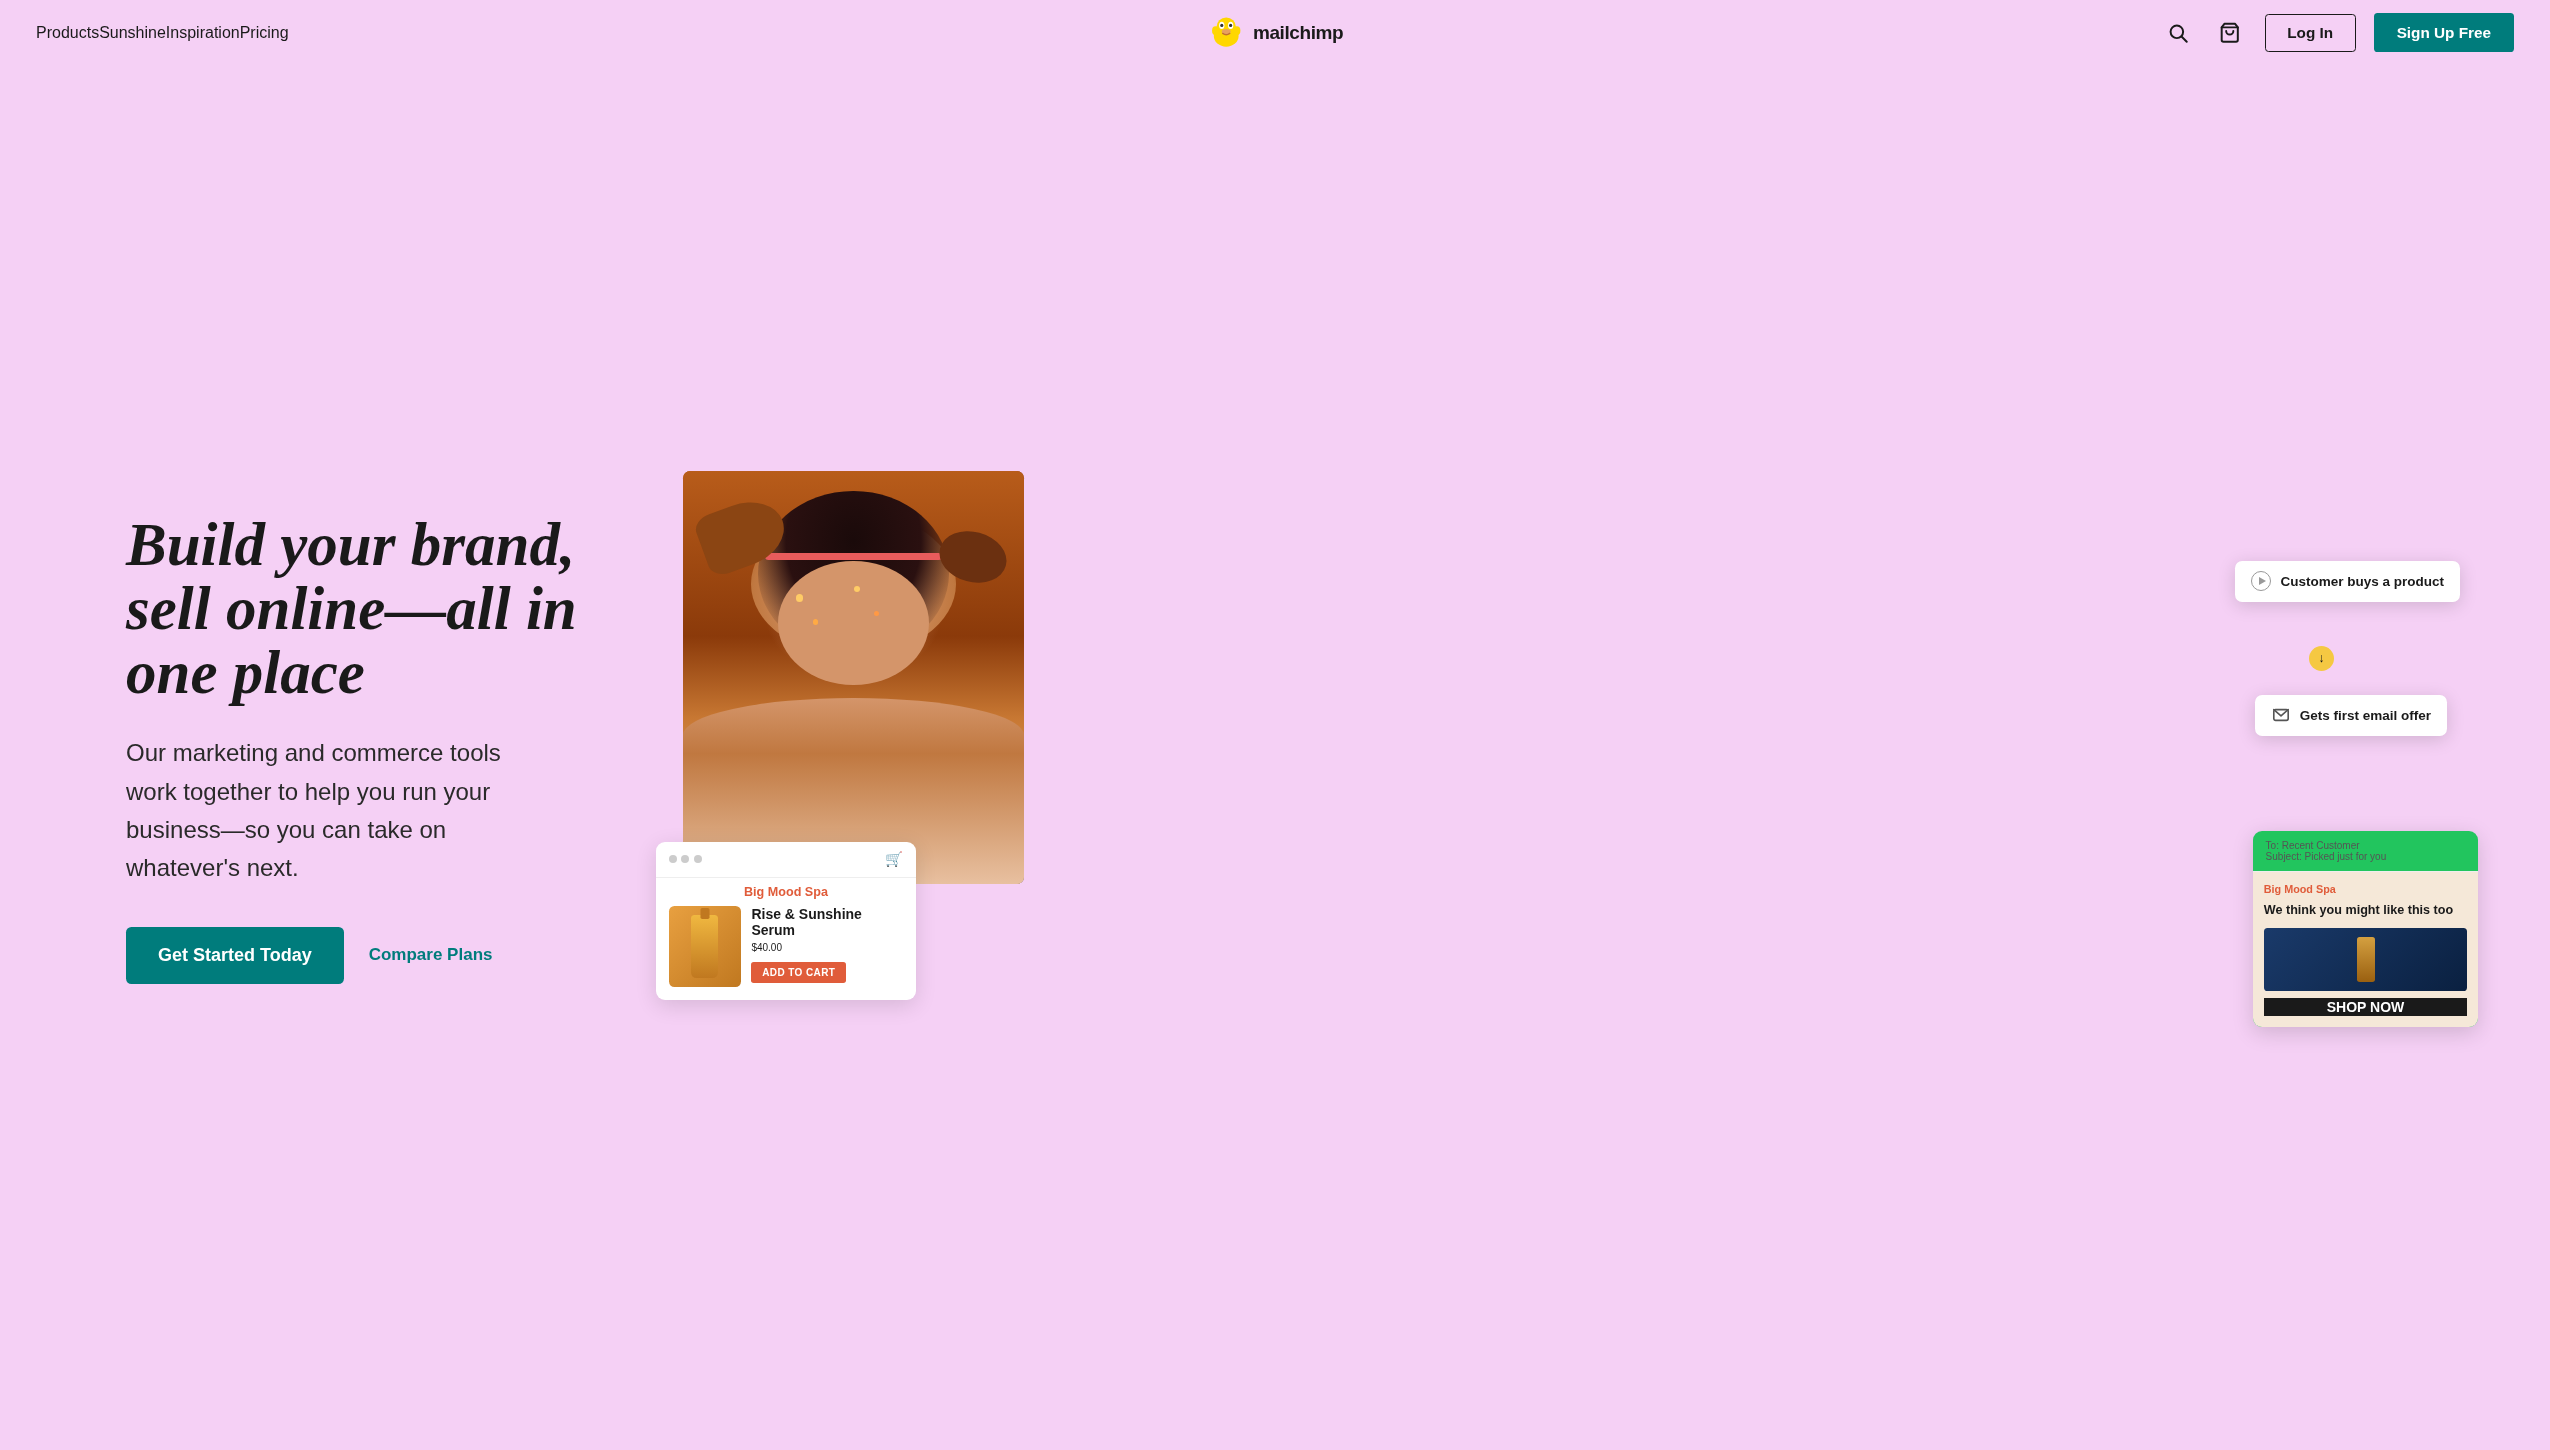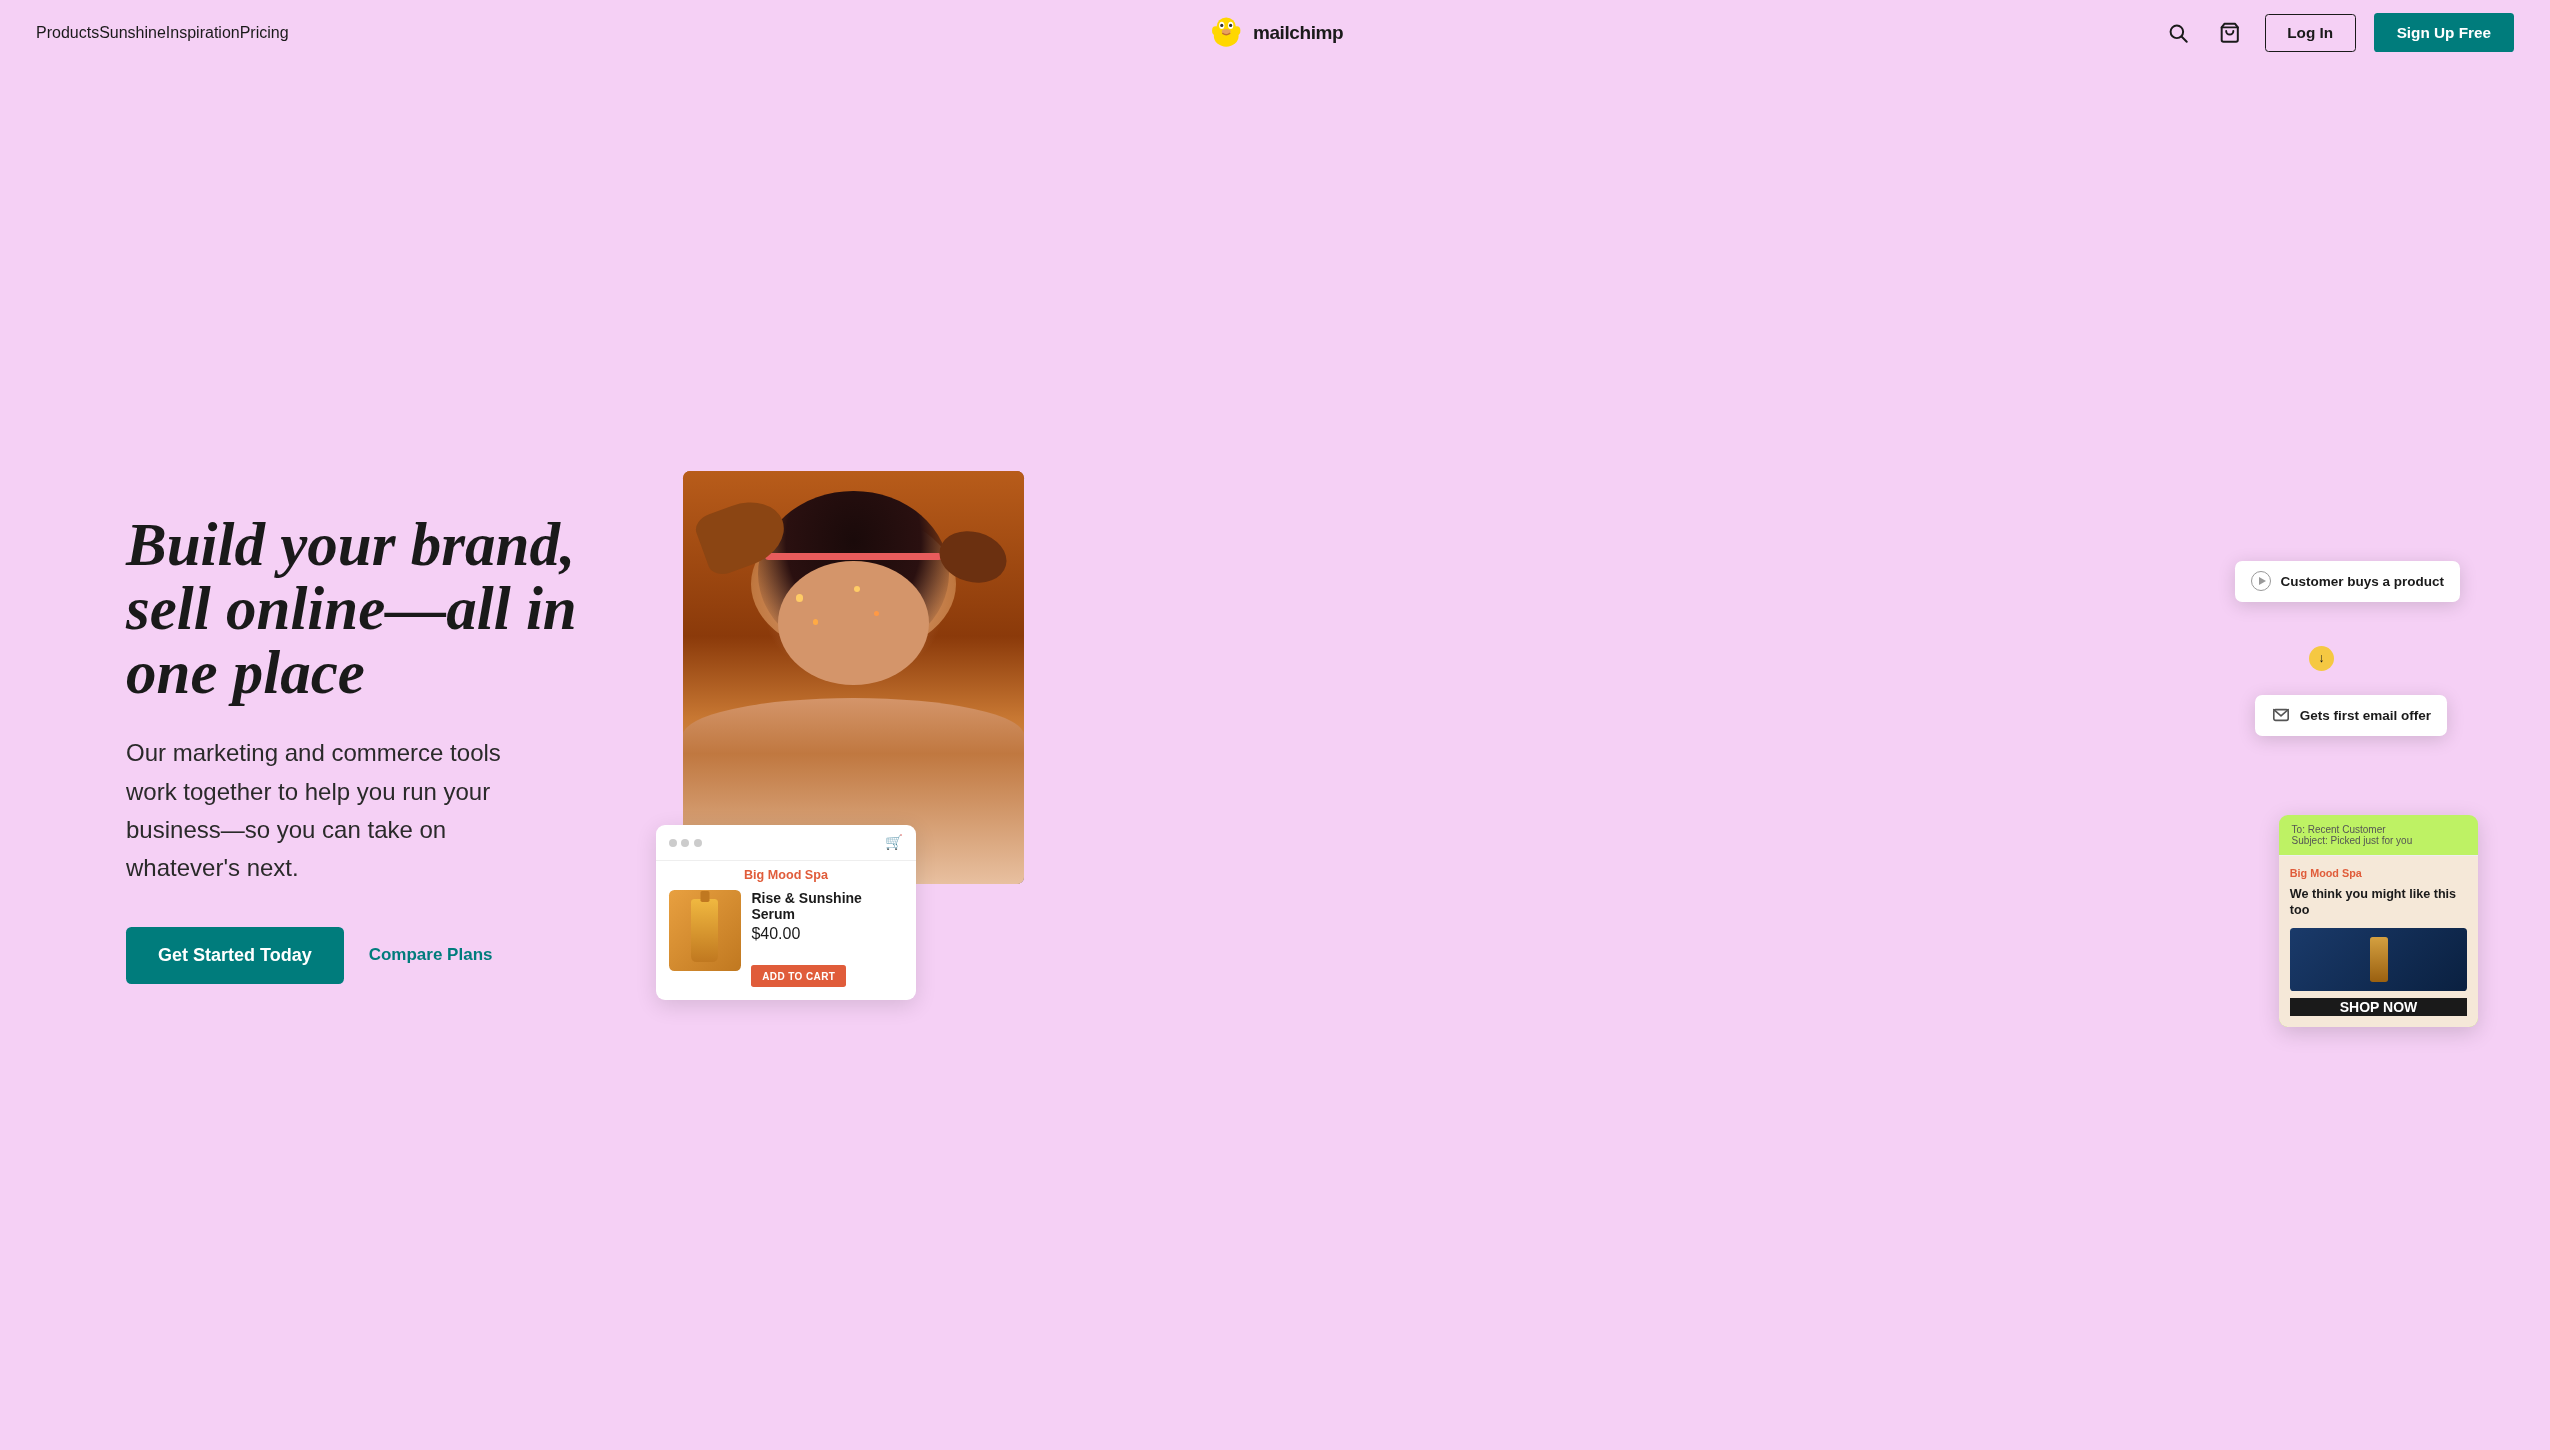--- a/index.html
+++ b/index.html
@@ -326,44 +326,44 @@
     .product-info {
       flex: 1;
     }
     .product-name {
       font-size: 14px;
       font-weight: 700;
       color: #1a1a1a;
       margin-bottom: 3.6px;
     }
     .product-price {
-      font-size: 16px;
-      color: #1a1a1a;
-      margin-bottom: 22px;
+      font-size: 10px;
+      color: #1a1a1a;
+      margin-bottom: 9px;
     }
     .add-to-cart-btn {
       background: #e05c3a;
       color: #fff;
       border: none;
       padding: 5.4px 10.8px;
       font-size: 10px;
       font-weight: 700;
       border-radius: 2.7px;
       cursor: pointer;
       text-transform: uppercase;
       letter-spacing: 0.4px;
     }
 
     
     .email-card {
       position: absolute;
       bottom: 0px;
       right: 0px;
-      width: 199px;
-      background: #bef264;
+      width: 225px;
+      background: #22c55e;
       border-radius: 9px;
       box-shadow: 0 5.4px 21.5px rgba(0,0,0,0.15);
       overflow: hidden;
     }
     .email-header {
       padding: 9px 12.6px;
       border-bottom: 0.9px solid #eee;
     }
     .email-to {
       font-size: 10px;

